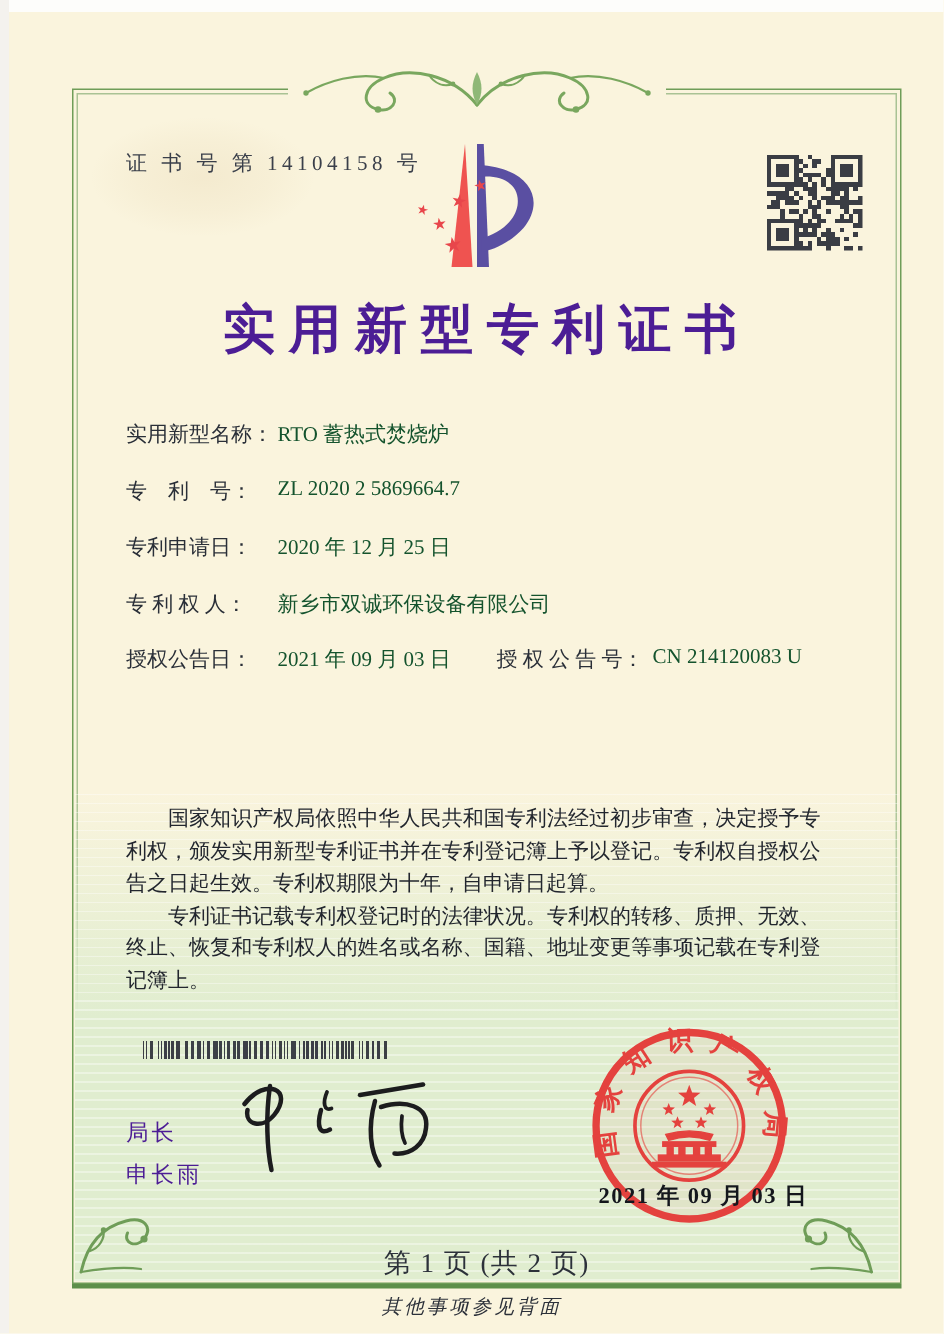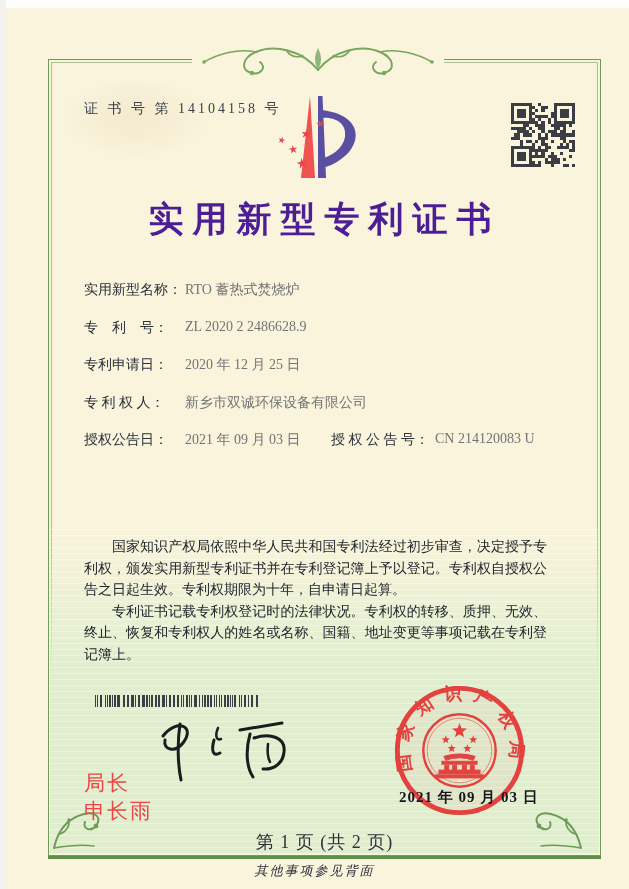--- a/index.html
+++ b/index.html
@@ -51,34 +51,34 @@
 
   .title {
     position:absolute; left:48px; top:196px; width:553px;
     text-align:center; font-size:35px; font-weight:600;
     letter-spacing:9px; color:#4c1d95;
   }
 
   .fields { position:absolute; left:84px; top:281px; width:478px; font-size:14px; }
   .field-row { height:37.5px; display:flex; align-items:flex-start; white-space:nowrap; }
   .field-label { display:inline-block; min-width:101px; color:#2a2f38; }
-  .field-value { color:#737373; }
+  .field-value { color:#14532d; }
   .grant-row .field-value { display:inline-block; min-width:146px; }
 
   .paras {
     position:absolute; left:84px; top:536px; width:463px;
     font-size:14px; line-height:21.6px; text-align:justify; color:#22262e;
   }
   .paras p { text-indent:2em; }
 
   .barcode { position:absolute; left:95px; top:693px; }
 
   .director {
-    position:absolute; left:84px; top:769px;
-    font-size:21px; line-height:28px; letter-spacing:2px; color:#ef4444;
+    position:absolute; left:84px; top:742px;
+    font-size:15px; line-height:28px; letter-spacing:2px; color:#4c1d95;
     font-family:"Liberation Sans","DejaVu Sans",sans-serif;
   }
   .signature { position:absolute; left:150px; top:710px; }
 
   .seal { position:absolute; left:391px; top:682px; }
   .seal-date {
     position:absolute; left:399px; top:788px;
     font-size:15px; font-weight:bold; letter-spacing:1px; color:#14171d;
     z-index:5;
   }
@@ -433,21 +433,21 @@
 
   <div class="title">实用新型专利证书</div>
 
   <div class="fields">
     <div class="field-row">
       <span class="field-label">实用新型名称：</span>
       <span class="field-value">RTO 蓄热式焚烧炉</span>
     </div>
     <div class="field-row">
       <span class="field-label">专　利　号：</span>
-      <span class="field-value">ZL 2020 2 2486628.9</span>
+      <span class="field-value">ZL 2020 2 5869664.7</span>
     </div>
     <div class="field-row">
       <span class="field-label">专利申请日：</span>
       <span class="field-value">2020 年 12 月 25 日</span>
     </div>
     <div class="field-row">
       <span class="field-label">专 利 权 人：</span>
       <span class="field-value">新乡市双诚环保设备有限公司</span>
     </div>
     <div class="field-row grant-row">

